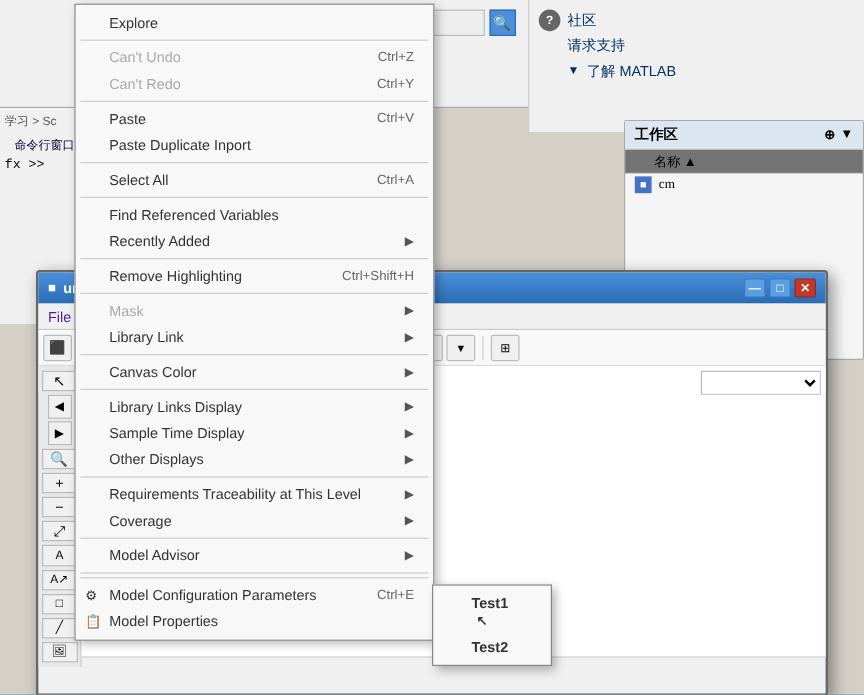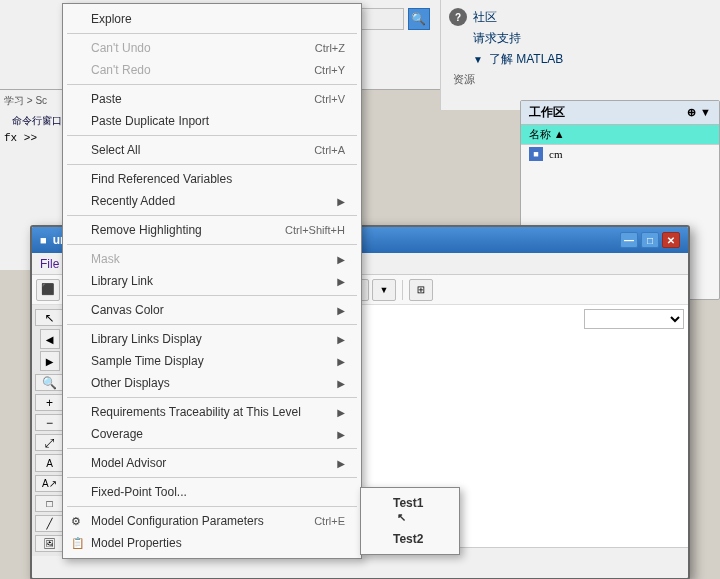--- a/index.html
+++ b/index.html
@@ -83,22 +83,22 @@
       padding: 3px 8px;
       font-size: 12px;
       font-weight: bold;
       border-bottom: 1px solid #bbb;
       display: flex;
       justify-content: space-between;
       align-items: center;
     }
 
     .workspace-col-header {
-      background: #5eead4;
-      padding: 2px 8px;
+      background: #737373;
+      padding: 2px 24px;
       font-size: 11px;
       border-bottom: 1px solid #ccc;
     }
 
     .workspace-item {
       display: flex;
       align-items: center;
       padding: 2px 8px;
       gap: 6px;
       font-size: 11px;
@@ -364,21 +364,20 @@
       <div class="help-circle">?</div>
       <span>社区</span>
     </div>
     <div class="help-row" style="padding-left:24px;">
       <span>请求支持</span>
     </div>
     <div class="help-row" style="padding-left:24px;">
       <span style="font-size:10px;">▼</span>
       <span>了解 MATLAB</span>
     </div>
-    <div style="font-size:11px; color:#555; padding-left:4px; margin-top:4px;">资源</div>
   </div>
 
   <div style="position:absolute; top:8px; right:290px; display:flex; align-items:center; gap:4px;">
     <div style="background:#eee; border:1px solid #bbb; width:160px; height:22px; display:flex; align-items:center; padding:0 6px; font-size:11px; color:#888;">搜索文档</div>
     <div style="width:22px; height:22px; background:#4a90d9; border:1px solid #2a6bb5; display:flex; align-items:center; justify-content:center; color:white; font-size:12px; cursor:pointer;">🔍</div>
   </div>
 </div>
 
 <div style="position:absolute; top:90px; left:0; width:75px; background:#f0f0f0; border-right:1px solid #ccc; height:180px; font-size:11px; padding:4px;">
   <div style="font-size:10px; color:#555;">
@@ -571,23 +570,20 @@
     <span class="arrow">▶</span>
   </div>
   <div class="ctx-separator"></div>
 
   <div class="ctx-item">
     <span>Model Advisor</span>
     <span class="arrow">▶</span>
   </div>
   <div class="ctx-separator"></div>
 
-  <div class="ctx-item">
-    <span>Fixed-Point Tool...</span>
-  </div>
   <div class="ctx-separator"></div>
 
   <div class="ctx-item">
     <span class="icon-left">⚙</span>
     <span>Model Configuration Parameters</span>
     <span class="shortcut">Ctrl+E</span>
   </div>
 
   <div class="ctx-item">
     <span class="icon-left">📋</span>

